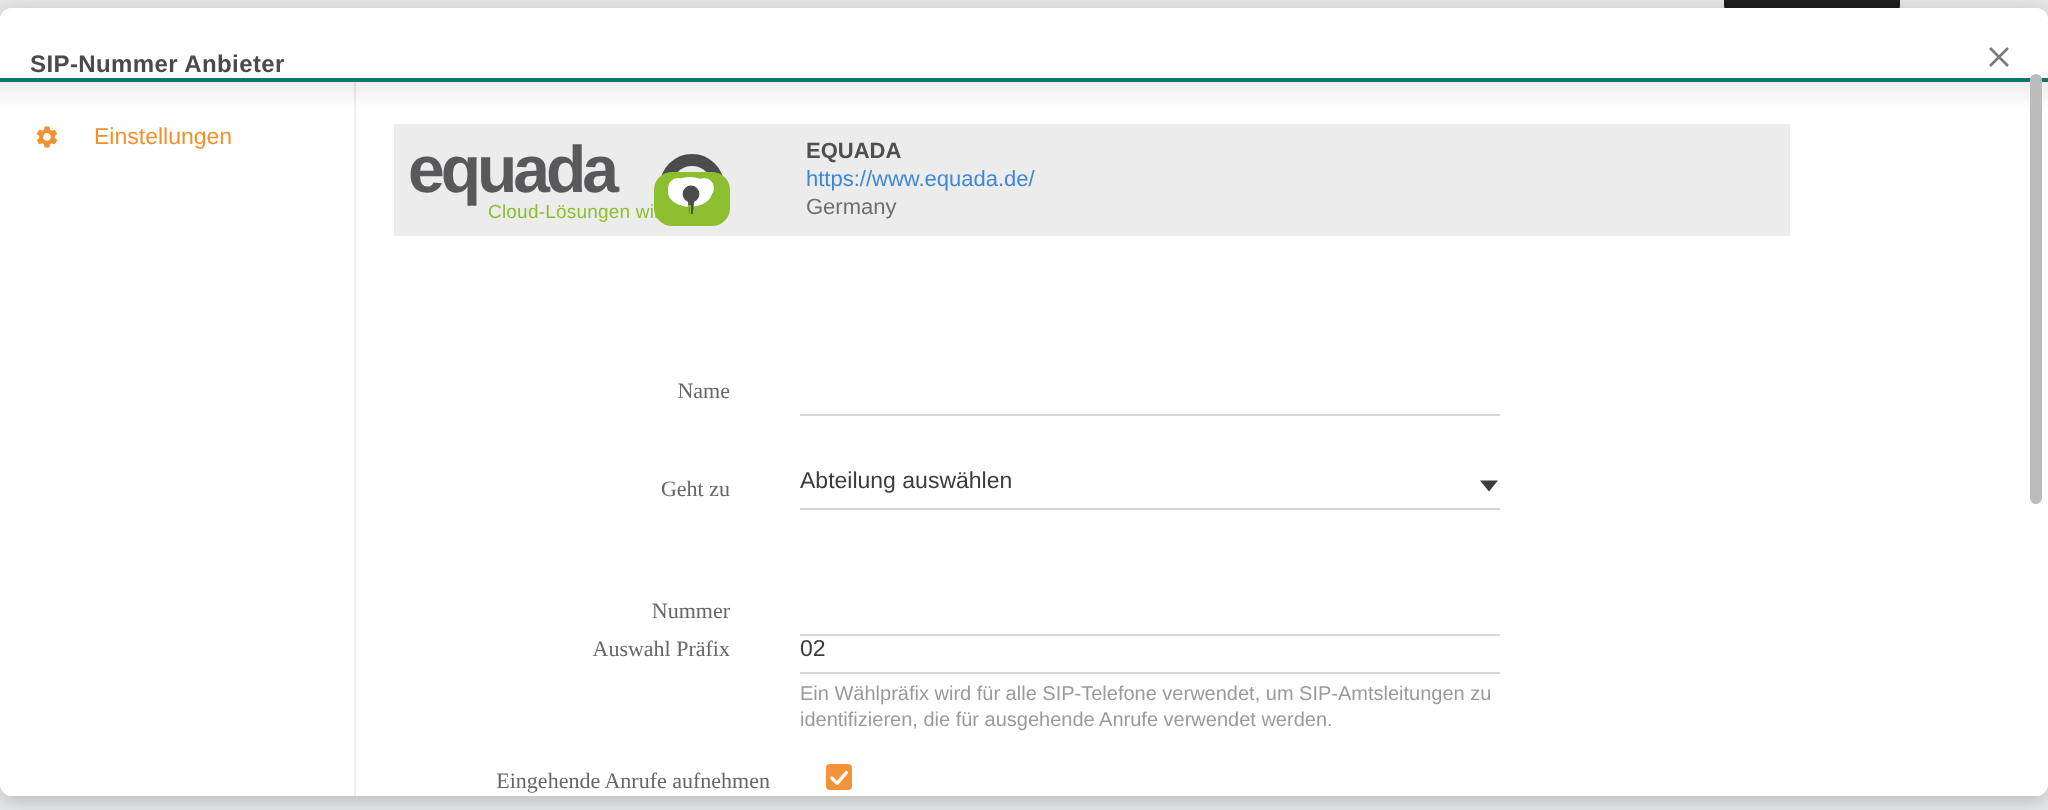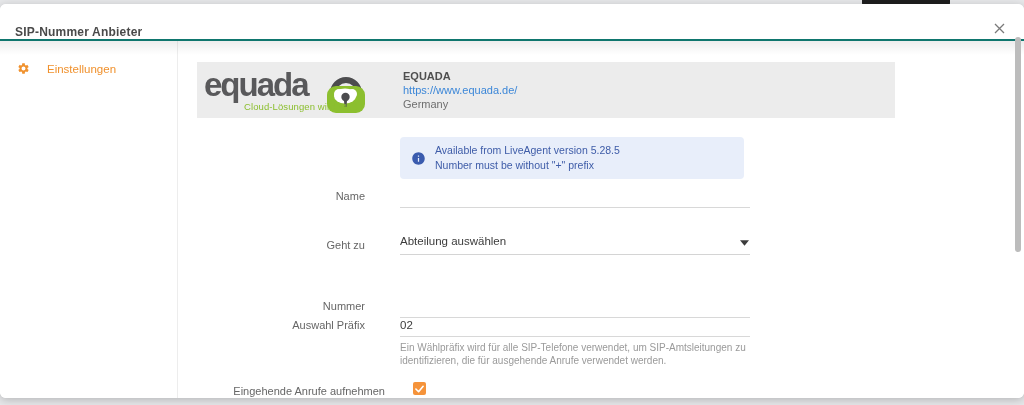--- a/index.html
+++ b/index.html
@@ -78,21 +78,21 @@
   .info-lines { display:flex; flex-direction:column; }
   .info-line { font-size:10.5px; line-height:15px; color:#3e5ca8; }
 
   
   .form-row {
     position:absolute; left:0; display:grid;
     grid-template-columns:187px 350px; column-gap:35px;
   }
   .form-row.checkbox-row { grid-template-columns:207px 350px; column-gap:28px; }
   .field-label {
-    text-align:right; font-size:11px; color:#666; line-height:16px; padding-top:2px;
+    text-align:right; font-size:11px; color:#666; line-height:16px; padding-top:2px;font-family:Liberation Serif, serif;
   }
   .field-cell { position:relative; }
   .text-field {
     width:100%; border:none; border-bottom:1px solid #d8d8d8; background:transparent;
     font-family:"Liberation Sans", sans-serif; font-size:11.5px; color:#3c3c3c;
     height:20px; padding:0 0 3px 0; outline:none;
   }
   .select-field {
     width:100%; border-bottom:1px solid #d4d4d4; height:20px; padding-bottom:19px;
     font-size:11.5px; color:#3c3c3c; cursor:pointer; position:relative;
@@ -161,31 +161,20 @@
           </span>
           <span class="logo-tagline">Cloud-Lösungen wird Maß</span>
         </div>
         <div class="provider-meta">
           <span class="provider-name">EQUADA</span>
           <a class="provider-url">https://www.equada.de/</a>
           <span class="provider-country">Germany</span>
         </div>
       </div>
 
-      <div class="info-box">
-        <span style="display:flex; flex:0 0 auto;">
-          <svg width="15" height="15" viewBox="0 0 24 24" fill="#3a5bae">
-              <path d="M12 2C6.48 2 2 6.48 2 12s4.48 10 10 10 10-4.48 10-10S17.52 2 12 2zm1 15h-2v-6h2v6zm0-8h-2V7h2v2z"></path>
-            </svg>
-        </span>
-        <span class="info-lines">
-          <span class="info-line">Available from LiveAgent version 5.28.5</span>
-          <span class="info-line">Number must be without "+" prefix</span>
-        </span>
-      </div>
 
       <div class="form-row" style="top:145px;">
         <div class="field-label">Name</div>
         <div class="field-cell">
           <input class="text-field" type="text" value="" style="">
         </div>
       </div>
 
       <div class="form-row" style="top:194px;">
         <div class="field-label">Geht zu</div>

